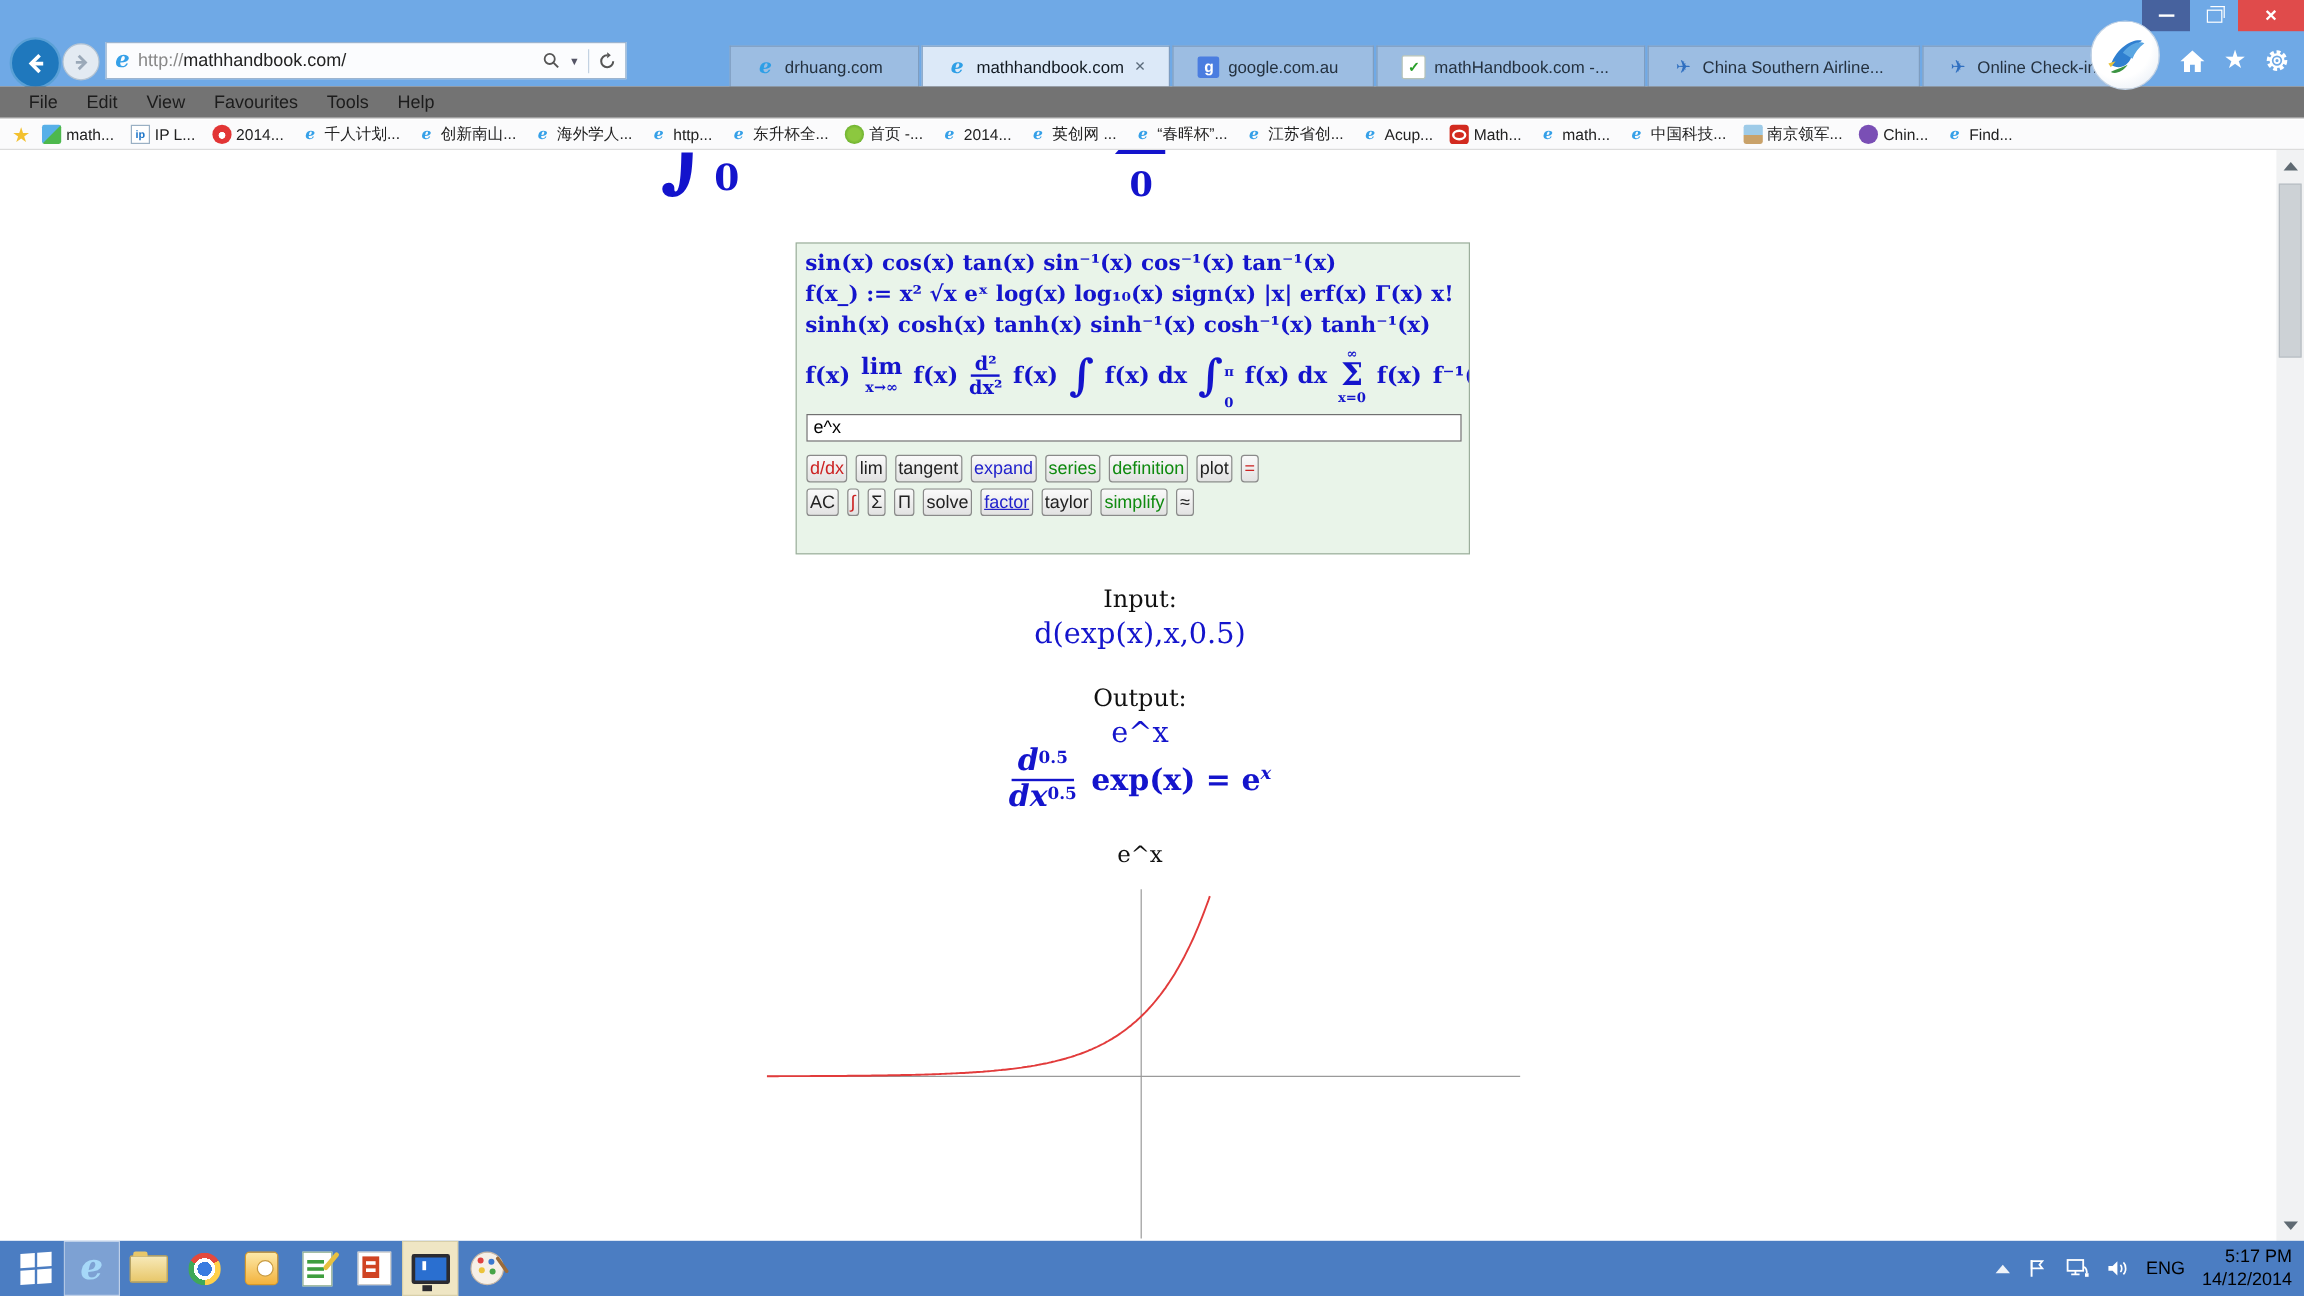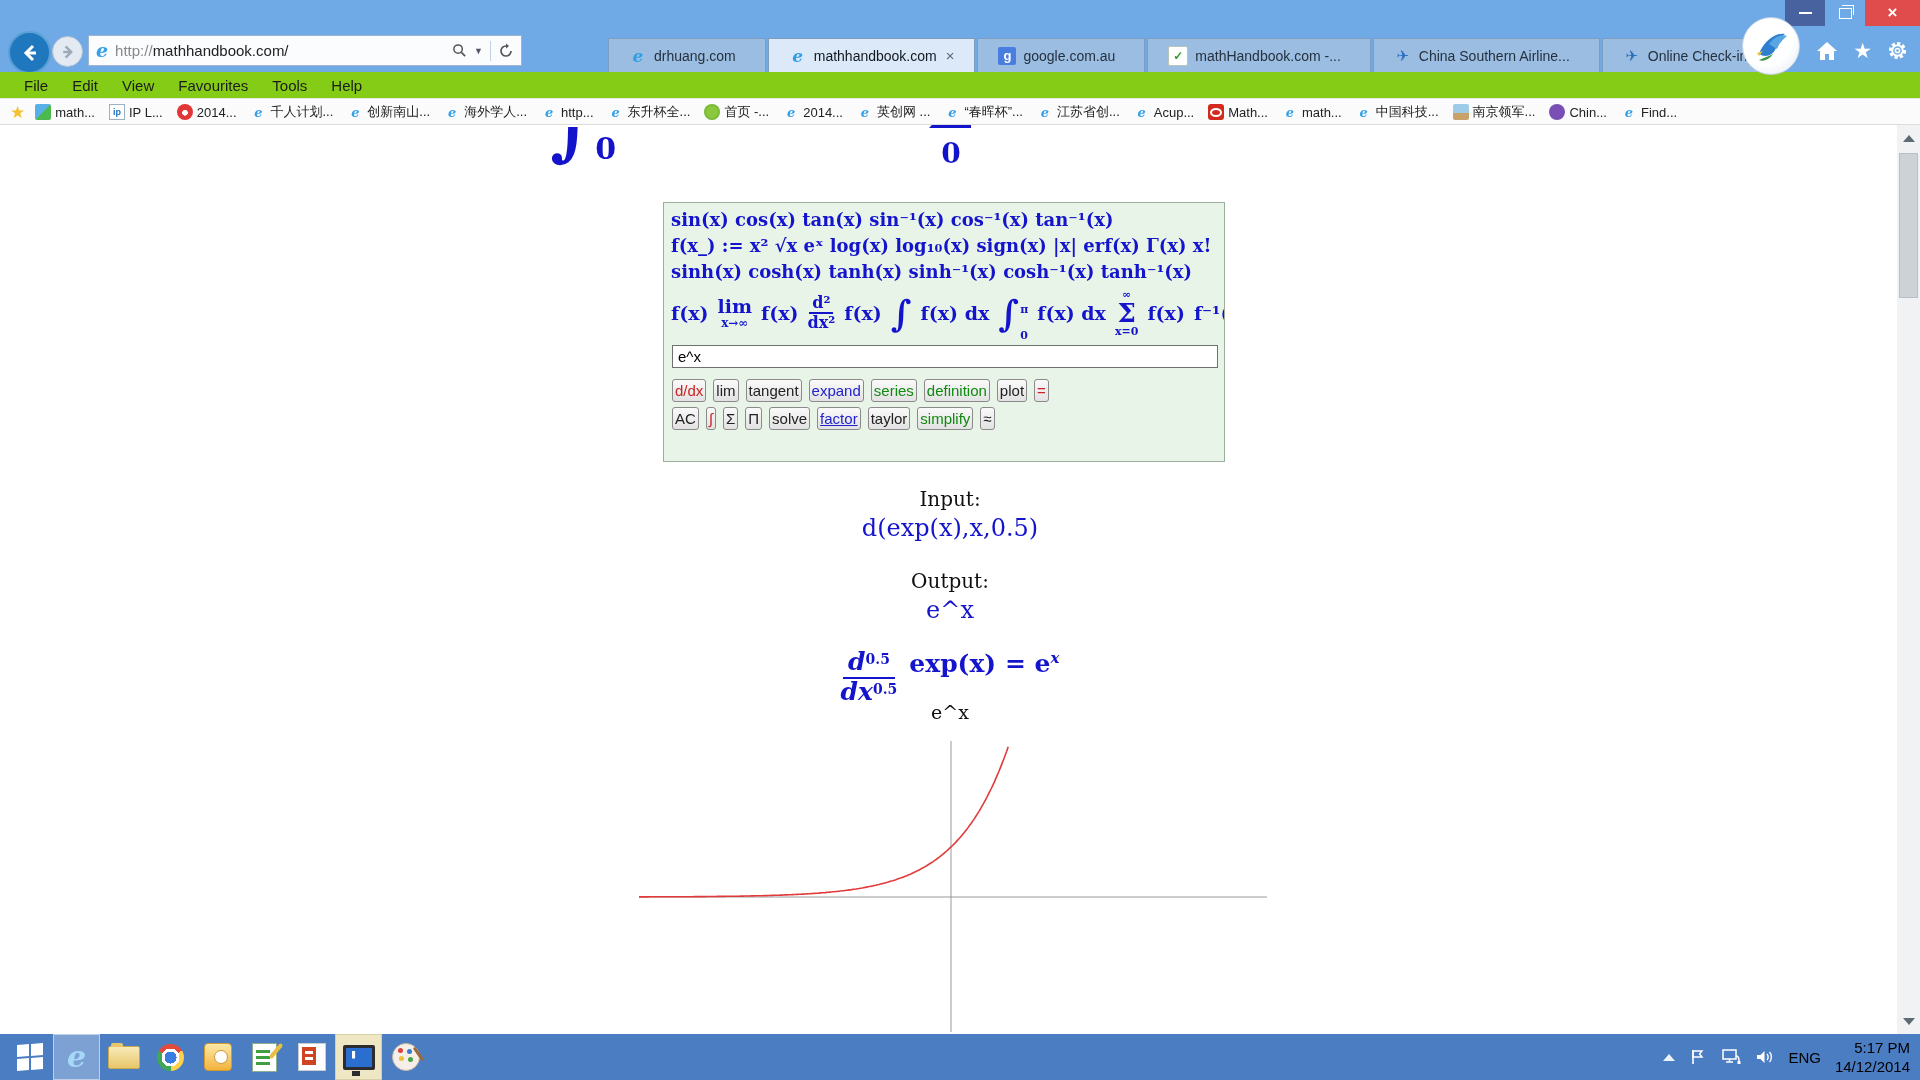--- a/index.html
+++ b/index.html
@@ -46,21 +46,21 @@
   .tab-close{font-size:15px;color:#5a6a7a;margin-left:2px;}
 
   #bird-logo{position:absolute;left:1742px;top:-13px;width:56px;height:56px;border-radius:50%;
              background:radial-gradient(circle at 40% 35%,#ffffff 0 55%,#dfe8f2);border:1px solid #c2d2e4;z-index:6;
              display:flex;align-items:center;justify-content:center;}
   #navicons{position:absolute;right:12px;top:10px;display:flex;gap:15px;align-items:center;}
   .navico{color:#fff;}
   #star-ico{font-size:21px;line-height:1;color:#fff;}
 
   
-  #menubar{position:absolute;left:0;top:72px;width:1920px;height:27px;background:#84cc16;
+  #menubar{position:absolute;left:0;top:72px;width:1920px;height:27px;background:#737373;
            border-bottom:1px solid #e6e6e6;display:flex;align-items:center;padding-left:12px;box-sizing:border-box;}
   .menu-item{padding:0 12px;font-size:15px;color:#1c1c1c;}
   #favbar{position:absolute;left:0;top:100px;width:1920px;height:25px;background:#fbfbfc;
           border-bottom:1px solid #dcdcdc;display:flex;align-items:center;padding-left:10px;box-sizing:border-box;overflow:hidden;}
   #fav-star{color:#f3c12f;font-size:17px;margin-right:10px;line-height:1;}
   #favitems{display:flex;align-items:center;gap:14px;}
   .favitem{display:flex;align-items:center;gap:4px;flex:none;font-size:13px;color:#222;}
   .fico{width:16px;height:16px;flex:none;display:inline-flex;align-items:center;justify-content:center;}
   .fico.ie::before{content:"e";font-family:"DejaVu Serif",serif;font-style:italic;font-weight:bold;font-size:13px;color:#35a0e8;}
   .fico.map{background:linear-gradient(135deg,#58b0e8 0 48%,#4db84d 52% 100%);border-radius:2px;}
@@ -105,21 +105,21 @@
         padding:2px 2px;font-size:15px;font-family:"Liberation Sans",sans-serif;cursor:default;}
 
   #res-block{position:absolute;left:555px;top:362px;width:790px;text-align:center;font-family:"DejaVu Serif",serif;}
   .res-label{font-size:20px;color:#111;}
   .res-expr{font-size:24px;color:#1414cc;font-weight:normal;margin-top:3px;}
   #res-output-label{margin-top:27px;}
 
   #deriv{position:absolute;left:555px;top:496px;width:790px;display:flex;justify-content:center;align-items:center;gap:12px;
          color:#1414cc;font-family:"DejaVu Serif",serif;font-weight:bold;}
   .frac2{display:inline-flex;flex-direction:column;align-items:center;line-height:1.05;}
-  .frac2 .num{border-bottom:2px solid #1414cc;padding:0 5px 2px;margin-top:28px;}
+  .frac2 .num{border-bottom:2px solid #1414cc;padding:0 5px 2px;}
   .frac2 .mi{font-style:italic;font-size:25px;}
   .frac2 sup{font-size:14px;}
   #deriv .rhs{font-size:25px;}
   #deriv .rhs sup{font-size:15px;font-style:italic;}
 
   #plain-result{position:absolute;left:555px;top:576px;width:790px;text-align:center;
                 font-family:"DejaVu Serif",serif;font-size:19px;color:#111;}
 
   #plot{position:absolute;left:639px;top:610px;}
 

